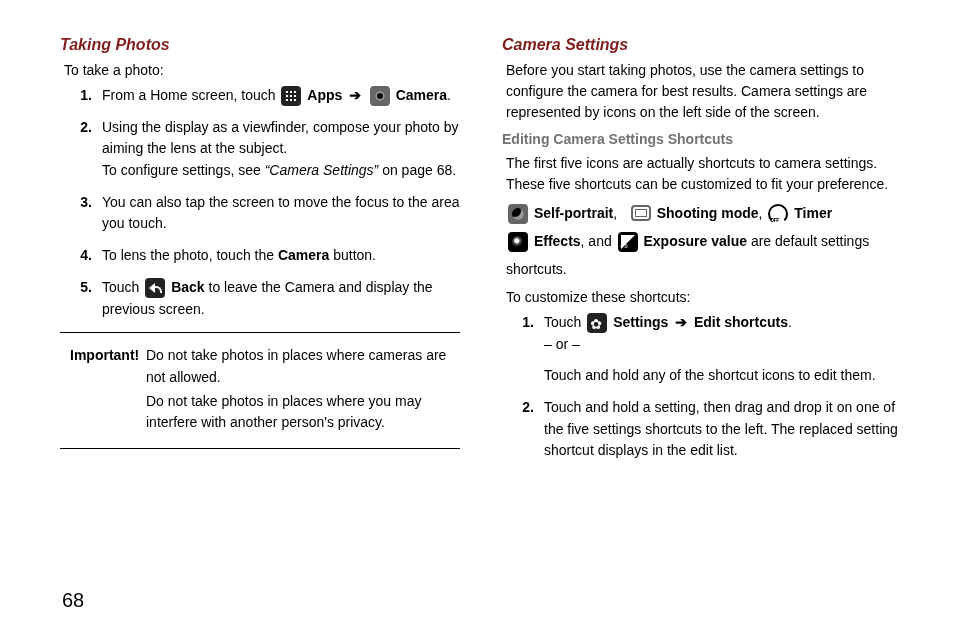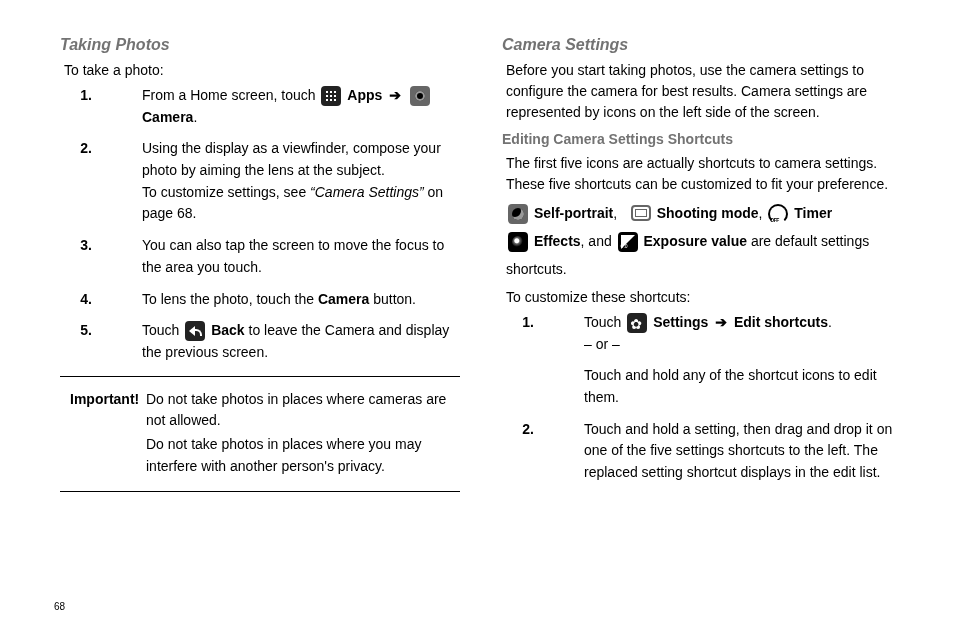--- a/index.html
+++ b/index.html
@@ -1,26 +1,26 @@
 <!DOCTYPE html>
 <html><head>
   <meta charset="utf-8">
   <style>
     * { margin:0; padding:0; box-sizing:border-box; }
     body { font-family: Arial, Helvetica, sans-serif; font-size:14px; color:#000; background:#fff; }
     .page { width:954px; height:636px; padding: 36px 48px 20px 60px; position:relative; }
     .cols { display:flex; gap:42px; }
     .col { width:400px; }
-    .heading { color:#737373; font-style:italic; font-weight:bold; font-size:16px; margin-bottom:6px; }
+    .heading { color:#7f1d1d; font-style:italic; font-weight:bold; font-size:16px; margin-bottom:6px; }
     .sub-heading { color:#737373; font-weight:bold; font-size:14px; margin:8px 0 6px 0; }
     .body-text { line-height:1.5; margin-bottom:4px; padding-left:4px;}
     .ol { list-style:none; padding-left:10px; }
     .ol li { display:flex; margin-bottom:10px; line-height:1.55;}
     .ol .num { font-weight:bold; min-width:22px; text-align:right; margin-right:10px;}
-    .ol .txt { flex:1;margin-left:40px; }
+    .ol .txt { flex:1; }
     .bold { font-weight:bold; }
     .italic { font-style:italic;text-align:center; }
     .icon { display:inline-block; width:20px; height:20px; border-radius:4px; background:#000; vertical-align:middle; margin:0 2px; position:relative; }
     .icon-apps { background:#222; }
     .icon-apps::after{content:""; position:absolute; inset:3px; background:
       radial-gradient(circle at 20% 20%, #fff 1px, transparent 1.2px),
       radial-gradient(circle at 50% 20%, #fff 1px, transparent 1.2px),
       radial-gradient(circle at 80% 20%, #fff 1px, transparent 1.2px),
       radial-gradient(circle at 20% 50%, #fff 1px, transparent 1.2px),
       radial-gradient(circle at 50% 50%, #fff 1px, transparent 1.2px),
@@ -47,21 +47,21 @@
     .icon-exposure::after{content:"0.0"; position:absolute; font-size:5px; color:#fff; bottom:1px; left:3px;}
     .icon-settings{ background:#222;}
     .icon-settings::after{content:"✿"; color:#fff; position:absolute; font-size:14px; left:3px; top:1px;}
     .arrow { font-weight:bold; margin:0 3px;}
     .hr { border:none; border-top:1px solid #000; margin:12px 0; }
     .important { padding-left:10px; line-height:1.55; }
     .important-block { display:flex;justify-content:flex-end; }
     .important-label { font-weight:bold; min-width:76px; }
     .important-body { flex:1; }
     .important-body div { margin-bottom:2px;}
-    .pagenum { position:absolute; bottom:24px; left:54px; font-size:10px; }
+    .pagenum { position:absolute; bottom:24px; left:62px; font-size:20px; }
     .inline-text { line-height:2; }
   </style>
 </head>
 <body>
 
 <div class="page">
   <div class="cols">
 
     <div class="col">
       <div class="heading">Taking Photos</div>
@@ -75,21 +75,21 @@
             <span class="bold">Apps</span>
             <span class="arrow">➔</span>
             <span class="icon icon-camera"></span>
             <span class="bold">Camera</span><span>.</span>
           </span>
         </li>
         <li>
           <span class="num">2.</span>
           <span class="txt">
             <span>Using the display as a viewfinder, compose your photo by aiming the lens at the subject.</span><br>
-            <span>To customize settings, see </span><span class="italic">“Camera Settings”</span><span> on page 68.</span>
+            <span>To configure settings, see </span><span class="italic">“Camera Settings”</span><span> on page 68.</span>
           </span>
         </li>
         <li>
           <span class="num">3.</span>
           <span class="txt">You can also tap the screen to move the focus to the area you touch.</span>
         </li>
         <li>
           <span class="num">4.</span>
           <span class="txt">
             <span>To lens the photo, touch the </span><span class="bold">Camera</span><span> button.</span>

